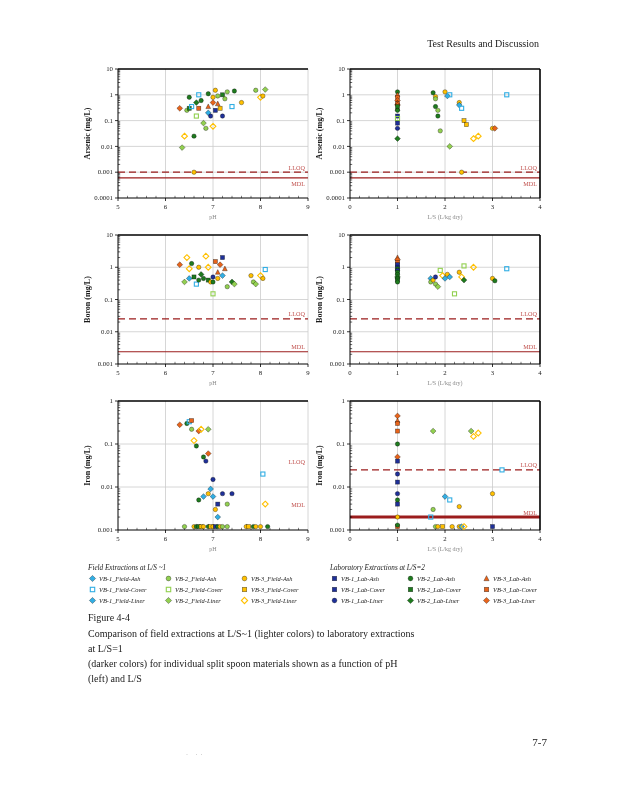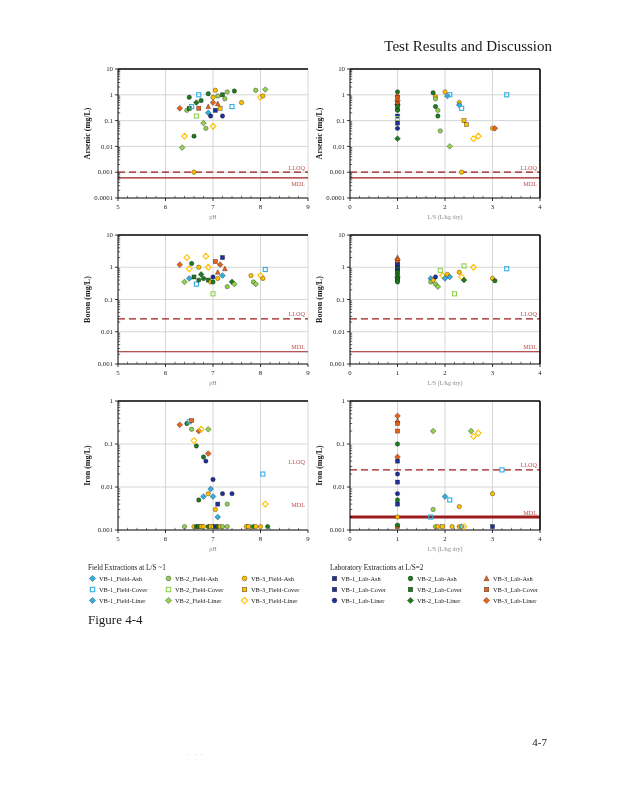--- a/index.html
+++ b/index.html
@@ -1,27 +1,27 @@
 <!DOCTYPE html>
 <html><head>
 <meta charset="utf-8">
 <style>
   html,body{margin:0;padding:0;background:#e8e8e8;}
   #page{position:relative;width:618px;height:800px;background:#ffffff;margin:0 auto;
         font-family:"Liberation Serif", serif;color:#111;overflow:hidden;}
-  #header{position:absolute;top:38px;right:66px;font-size:15px;color:#1a1a1a;}
+  #header{position:absolute;top:38px;right:79px;font-size:10px;color:#1a1a1a;}
   #charts{position:absolute;left:82px;top:62px;display:grid;grid-template-columns:232px 232px;grid-auto-rows:166px;}
   .chartbox{width:232px;height:166px;}
   #legend{position:absolute;left:88px;top:564px;display:flex;gap:10px;}
-  .legend-block{width:232px;}
+  .legend-block{width:232px;font-style:italic;}
   .legend-title{font-size:7.2px;color:#1a1a1a;margin-bottom:2px;}
   .legend-grid{display:grid;grid-template-columns:76px 76px 80px;row-gap:2px;}
   .legend-item{display:flex;align-items:center;gap:2px;font-size:6.4px;color:#1a1a1a;white-space:nowrap;}
   .legend-item svg{flex:0 0 auto;}
-  #caption{position:absolute;left:88px;top:610px;font-size:13px;line-height:1.5;color:#1a1a1a;width:330px;}
+  #caption{position:absolute;left:88px;top:610px;font-size:10px;line-height:1.5;color:#1a1a1a;width:330px;}
   #figure-label{margin-bottom:1px;}
   #page-number{position:absolute;right:71px;top:736px;font-size:11px;color:#1a1a1a;}
   #footer-artifact{position:absolute;left:186px;top:752px;font-size:6px;color:#999;letter-spacing:3px;}
 </style>
 </head>
 <body>
 
 <div id="page">
   <div id="header">Test Results and Discussion</div>
 
@@ -883,17 +883,19 @@
               <polygon points="4.5,1.38 7.62,4.5 4.5,7.62 1.38,4.5" fill="#E8641B" stroke="rgba(0,0,0,0.55)" stroke-width="0.6"></polygon>
             </svg>
             <span>VB-3_Lab-Liner</span>
           </div>
         </div>
     </div>
   </div>
 
   <div id="caption">
     <div id="figure-label">Figure 4-4</div>
+    <div>Comparison of field extractions at L/S~1 (lighter colors) to laboratory extractions at L/S=1</div>
+    <div>(darker colors) for individual split spoon materials shown as a function of pH (left) and L/S</div>
   </div>
 
-  <div id="page-number">4-7</div>
+  <div id="page-number">7-7</div>
   <div id="footer-artifact">·  ··</div>
 </div>
 
 </body></html>

